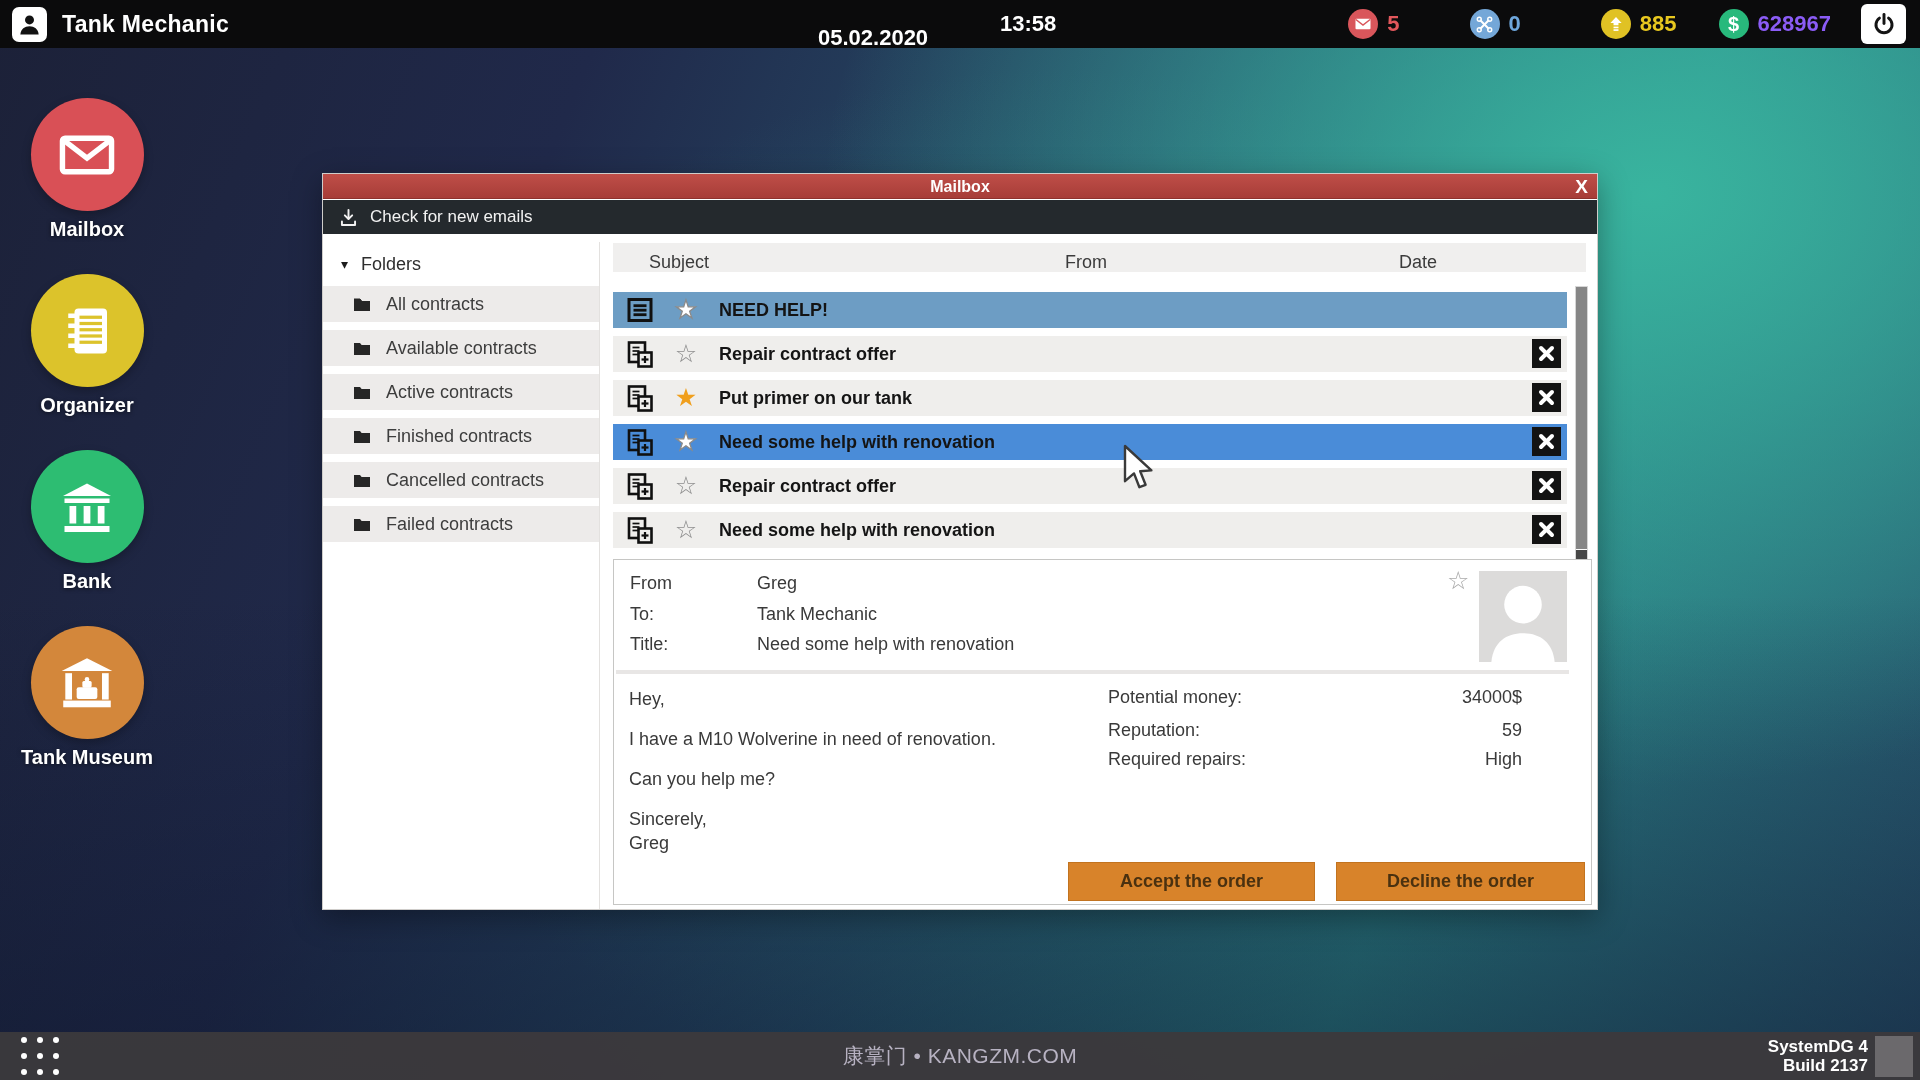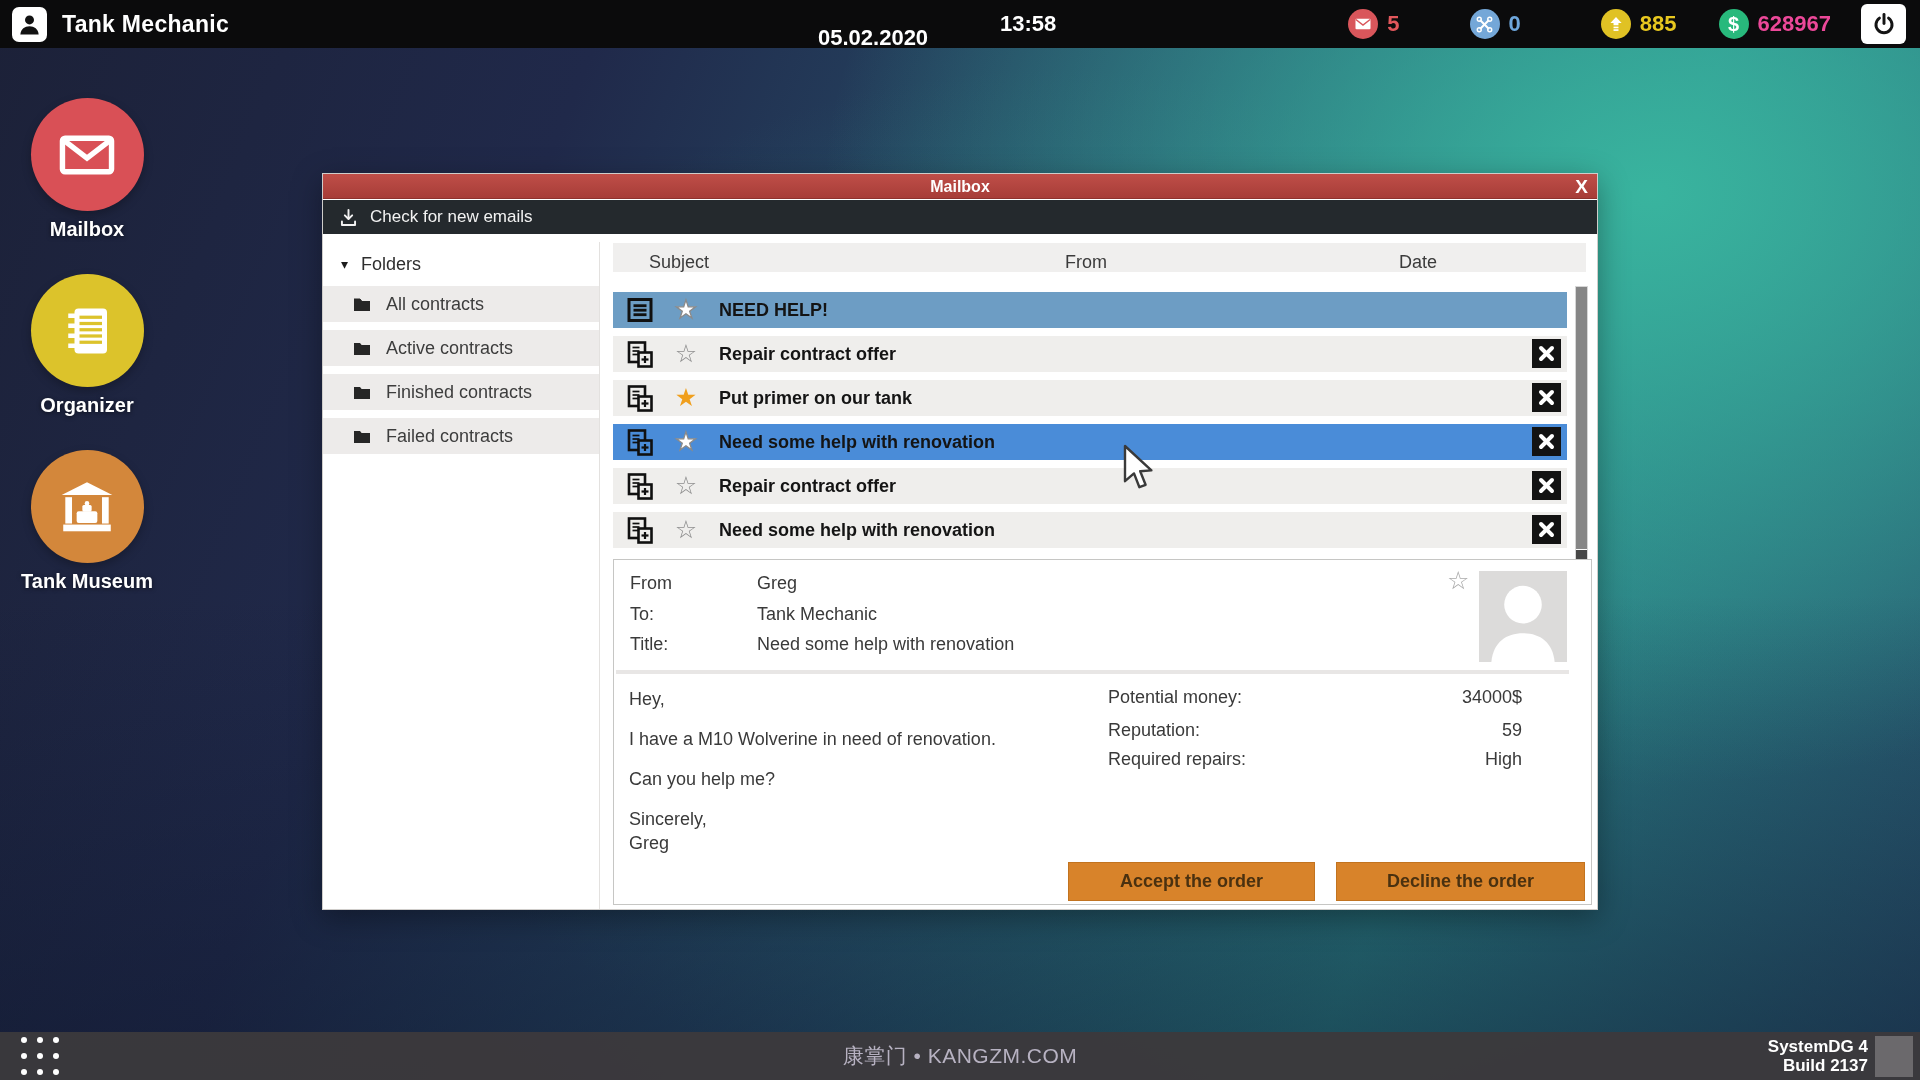--- a/index.html
+++ b/index.html
@@ -21,21 +21,21 @@
   .app-title { color:#fff; font-size:23px; font-weight:700; letter-spacing:.3px; }
   .tb-date { position:absolute; left:818px; top:14px; height:48px; line-height:48px; color:#fff; font-size:22px; font-weight:700; }
   .tb-time { position:absolute; left:1000px; top:0; height:45px; line-height:48px; color:#fff; font-size:22px; font-weight:700; }
   .status { position:absolute; right:14px; top:0; height:48px; display:flex; align-items:center; }
   .badge { display:flex; align-items:center; gap:9px; }
   .badge-icon { width:30px; height:30px; border-radius:50%; display:flex; align-items:center; justify-content:center; color:#fff; font-weight:700; }
   .badge-val { font-size:22px; font-weight:700; }
   .bg-mail { background:#d9565b; } .v-mail { color:#e2575c; }
   .bg-wrench { background:#74a7d8; } .v-wrench { color:#6ea7dd; }
   .bg-coin { background:#e0c224; } .v-coin { color:#e8c81f; }
-  .bg-dollar { background:#28b97c; font-size:20px; } .v-dollar { color:#ec4899; }
+  .bg-dollar { background:#28b97c; font-size:20px; } .v-dollar { color:#8b5cf6; }
   .ml70{margin-left:70px;} .ml80{margin-left:80px;} .ml42{margin-left:42px;} .ml30{margin-left:30px;}
   .power-btn { width:45px; height:40px; background:#fff; border-radius:6px; display:flex; align-items:center; justify-content:center; }
 
   
   .desk { position:absolute; left:12px; top:98px; width:150px; }
   .dicon { display:flex; flex-direction:column; align-items:center; margin-bottom:33px; }
   .dcircle { width:113px; height:113px; border-radius:50%; display:flex; align-items:center; justify-content:center; box-shadow:0 4px 10px rgba(0,0,0,.25); }
   .c-mailbox{background:#d95056;} .c-organizer{background:#dcc32b;} .c-parts{background:#7aabd6;} .c-bank{background:#2dbd72;} .c-museum{background:#d3873b;}
   .dlabel { margin-top:7px; color:#fff; font-size:20px; font-weight:700; text-shadow:0 1px 4px rgba(0,0,0,.55); white-space:nowrap; }
 
@@ -197,20 +197,33 @@
               <rect x="4.5" y="5" width="3.4" height="1.8"></rect>
               <rect x="4.5" y="9" width="3.4" height="1.8"></rect>
               <rect x="4.5" y="13" width="3.4" height="1.8"></rect>
               <rect x="4.5" y="17" width="3.4" height="1.8"></rect>
             </g>
           </svg>
       </div>
       <div class="dlabel">Organizer</div>
     </div>
     <div class="dicon">
+      <div class="dcircle c-bank">
+        <svg width="60" height="60" viewBox="0 0 24 24" fill="#fff">
+            <path d="M12 2.6 21.6 7.6 2.4 7.6 Z"></path>
+            <rect x="3" y="8.6" width="18" height="1.8"></rect>
+            <rect x="5" y="11.6" width="2.7" height="7"></rect>
+            <rect x="10.65" y="11.6" width="2.7" height="7"></rect>
+            <rect x="16.3" y="11.6" width="2.7" height="7"></rect>
+            <rect x="3" y="19.6" width="18" height="2.4"></rect>
+          </svg>
+      </div>
+      <div class="dlabel">Bank</div>
+    </div>
+    <div class="dicon">
       <div class="dcircle c-museum">
         <svg width="62" height="62" viewBox="0 0 24 24" fill="#fff">
             <path d="M12 2.4 21.8 7.4 2.2 7.4 Z"></path>
             <rect x="3.6" y="8.2" width="2.6" height="10.2"></rect>
             <rect x="17.8" y="8.2" width="2.6" height="10.2"></rect>
             <rect x="2.8" y="18.8" width="18.4" height="2.6"></rect>
             <rect x="8" y="13.6" width="8" height="4.6" rx="0.8"></rect>
             <rect x="10.2" y="11.2" width="3.6" height="2.6" rx="0.6"></rect>
             <circle cx="12" cy="10.6" r="0.9"></circle>
           </svg>
@@ -246,27 +259,39 @@
           <svg width="18" height="15" viewBox="0 0 18 15">
               <path d="M1 2 h6 l1.6 2 H17 V14 H1 Z" fill="#262626"></path>
               <path d="M1 2 h6 l1.6 2" fill="none" stroke="#262626"></path>
             </svg>
           <span>All contracts</span>
         </div>
         <div class="fitem">
           <svg width="18" height="15" viewBox="0 0 18 15">
               <path d="M1 2 h6 l1.6 2 H17 V14 H1 Z" fill="#262626"></path>
             </svg>
-          <span>Active contracts</span>
+          <span>Available contracts</span>
         </div>
         <div class="fitem">
           <svg width="18" height="15" viewBox="0 0 18 15">
               <path d="M1 2 h6 l1.6 2 H17 V14 H1 Z" fill="#262626"></path>
             </svg>
+          <span>Active contracts</span>
+        </div>
+        <div class="fitem">
+          <svg width="18" height="15" viewBox="0 0 18 15">
+              <path d="M1 2 h6 l1.6 2 H17 V14 H1 Z" fill="#262626"></path>
+            </svg>
           <span>Finished contracts</span>
+        </div>
+        <div class="fitem">
+          <svg width="18" height="15" viewBox="0 0 18 15">
+              <path d="M1 2 h6 l1.6 2 H17 V14 H1 Z" fill="#262626"></path>
+            </svg>
+          <span>Cancelled contracts</span>
         </div>
         <div class="fitem">
           <svg width="18" height="15" viewBox="0 0 18 15">
               <path d="M1 2 h6 l1.6 2 H17 V14 H1 Z" fill="#262626"></path>
             </svg>
           <span>Failed contracts</span>
         </div>
       </div>
 
       <div class="listpane">

